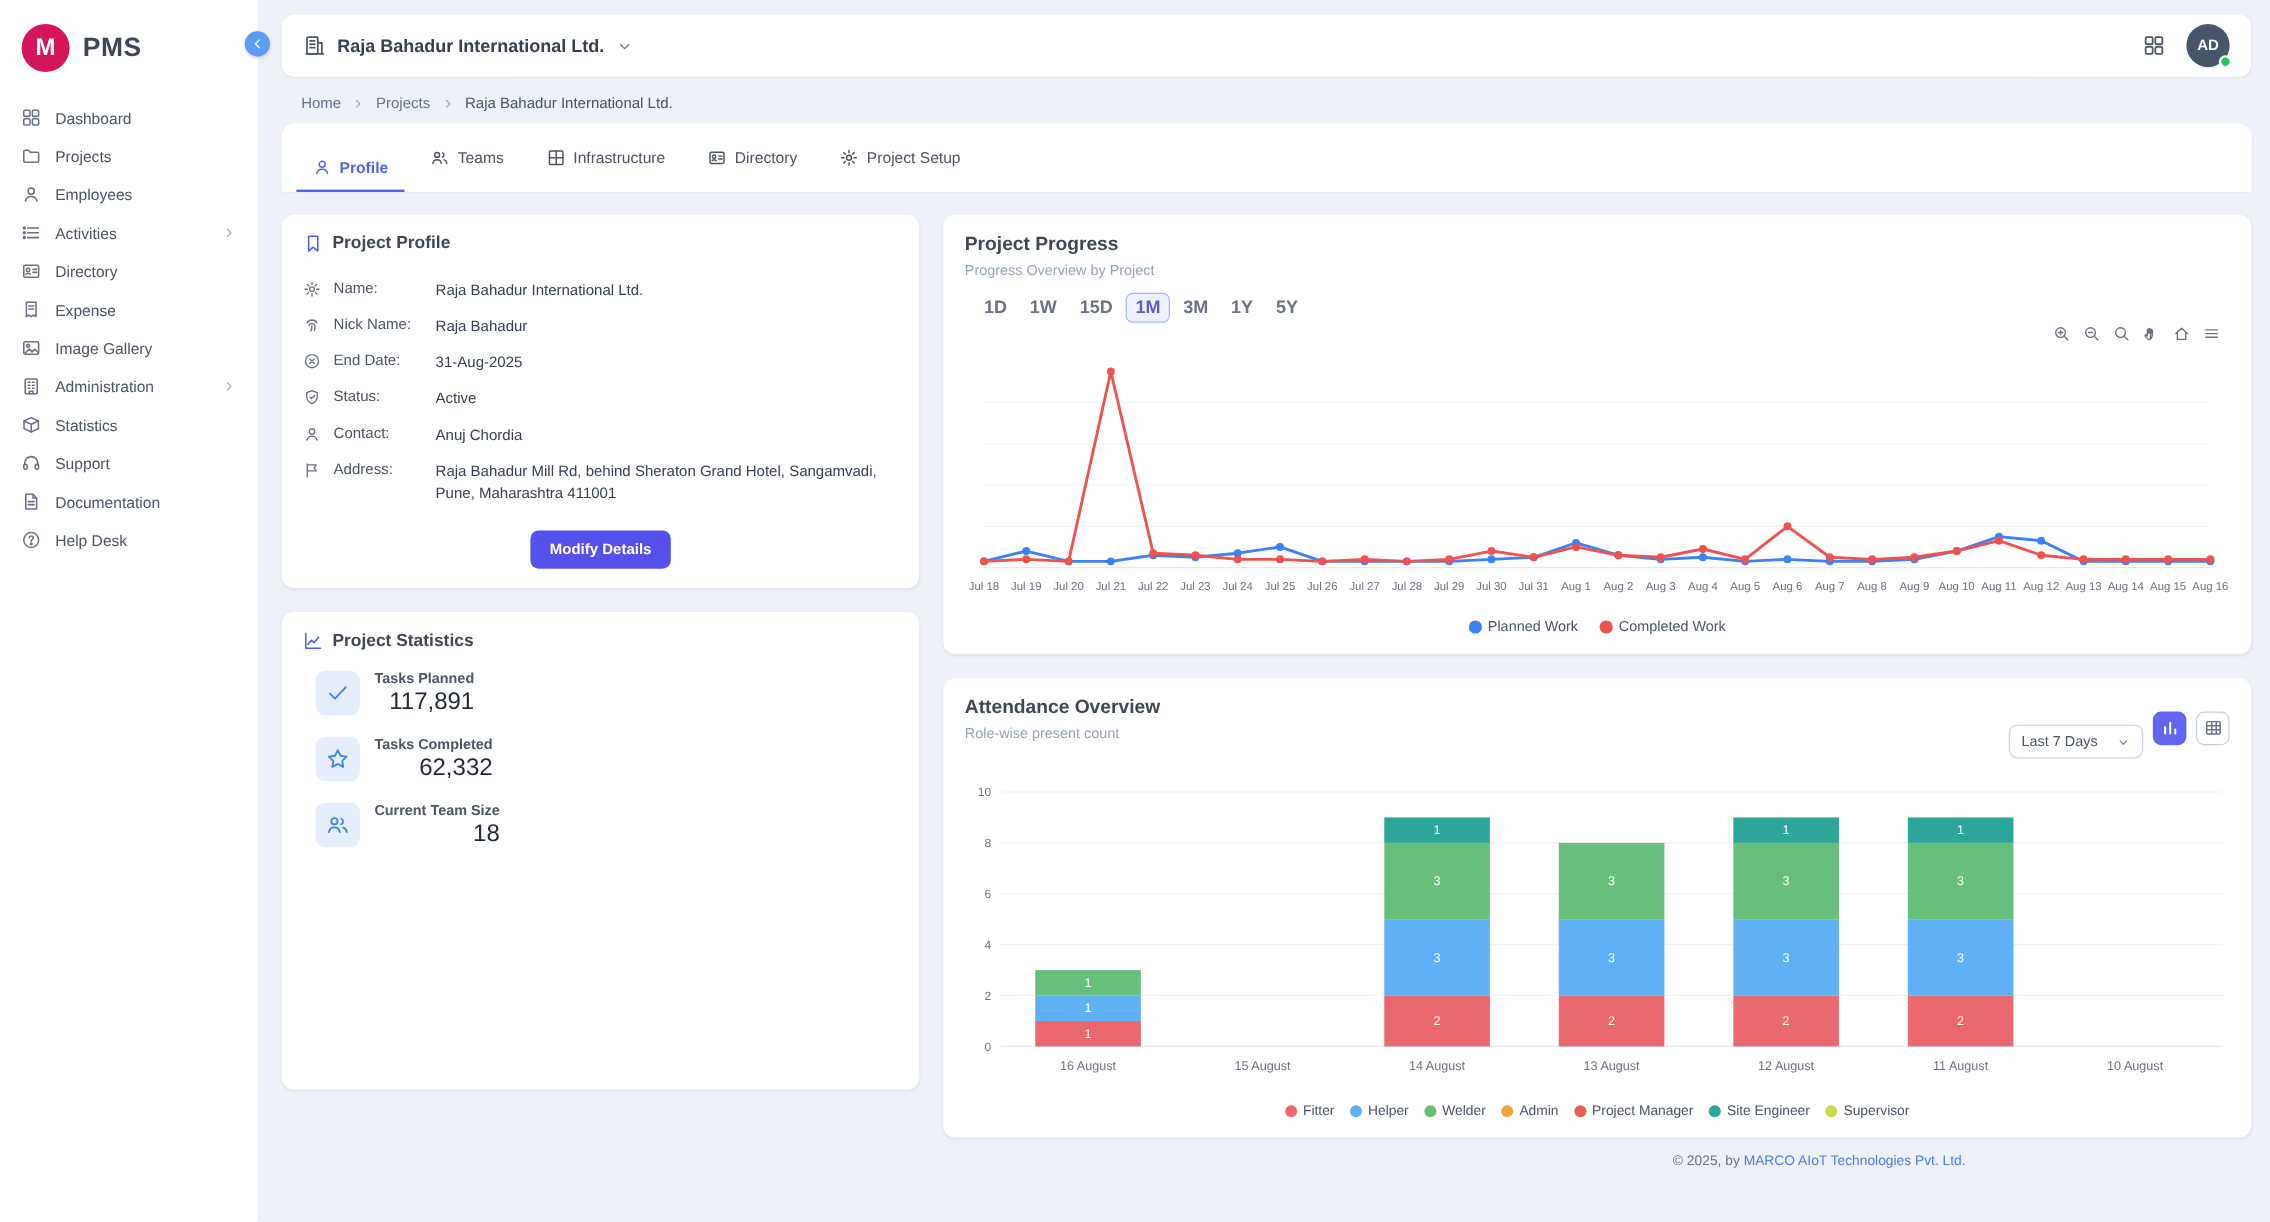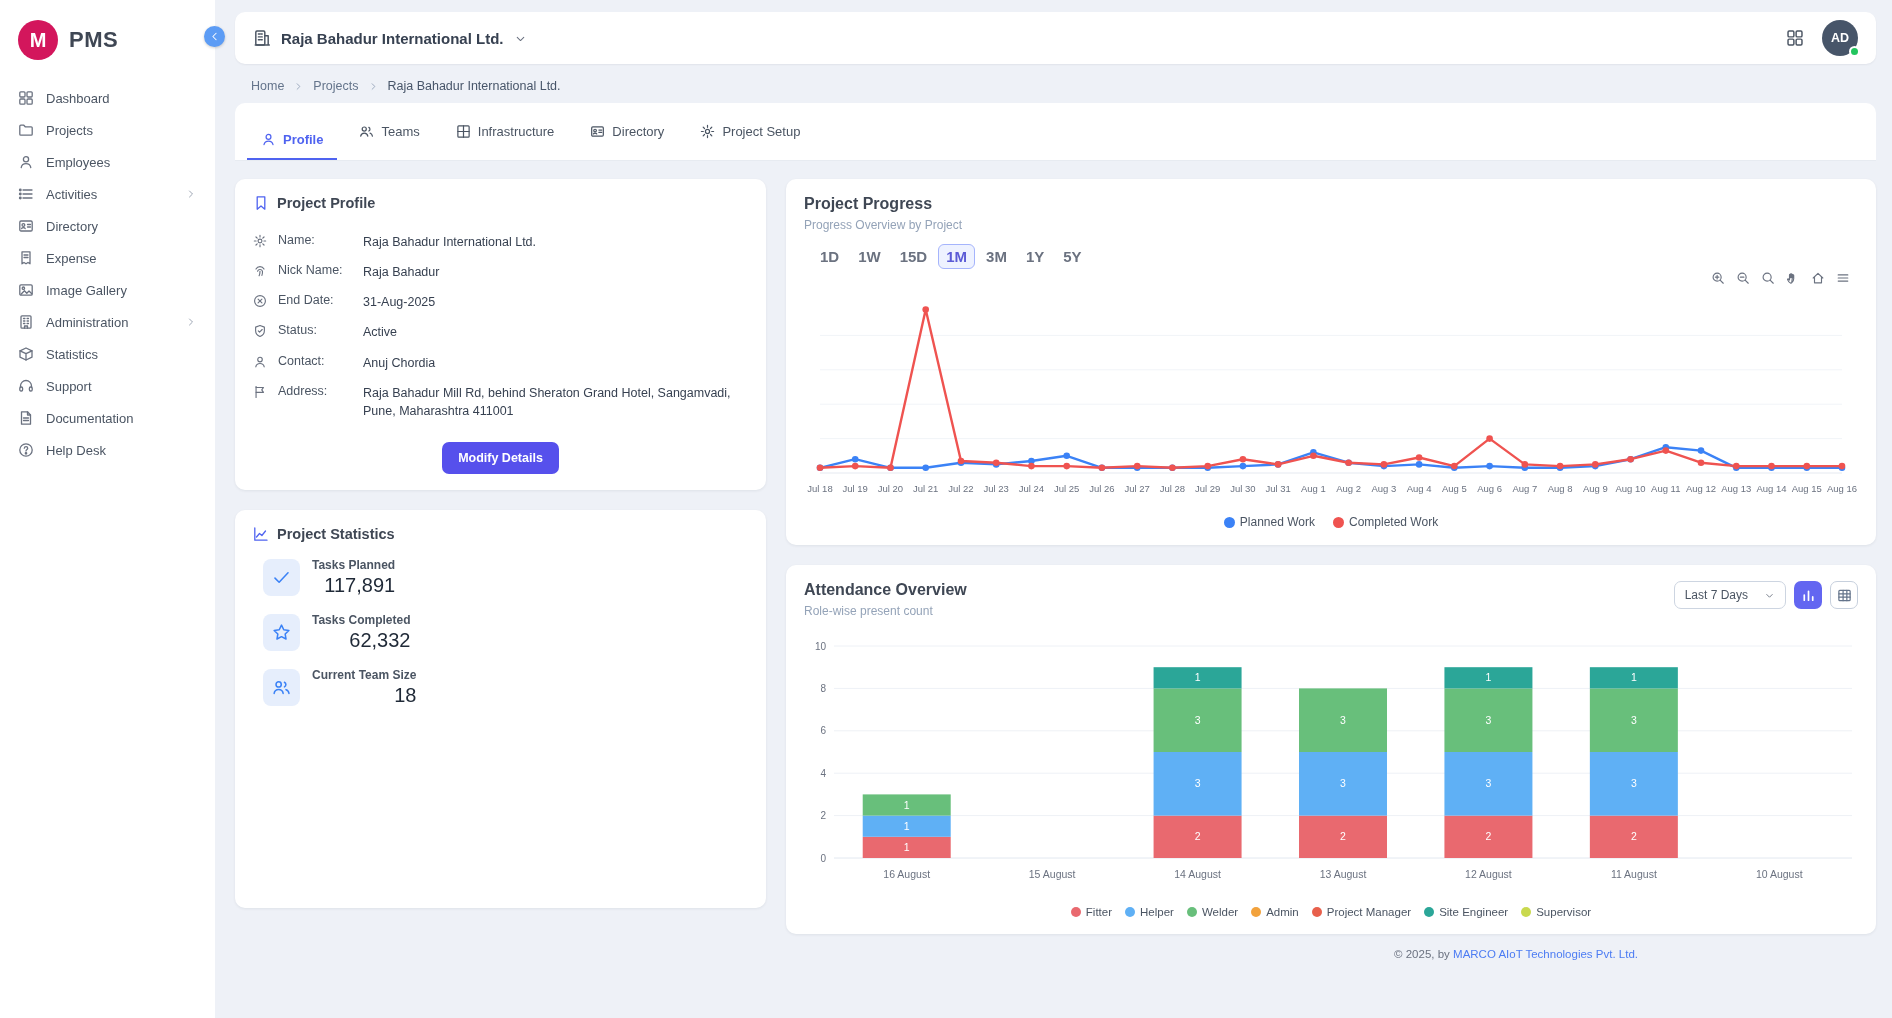--- a/index.html
+++ b/index.html
@@ -95,21 +95,21 @@
   .chart-svg { width:100%; display:block; }
   .legend { display:flex; justify-content:center; gap:18px; font-size:12px; color:#4b5563;
             margin-top:6px; align-items:center; flex-wrap:wrap; }
   .legend-item { display:flex; align-items:center; cursor:pointer; }
   .legend-item .dot { width:11px; height:11px; border-radius:50%; display:inline-block; margin-right:5px; }
 
   
   .att-head { display:flex; justify-content:space-between; align-items:flex-start; }
   .att-controls { display:flex; gap:8px; align-items:center; }
   .selectbox { display:flex; align-items:center; gap:16px; border:1px solid #cdd5e1; border-radius:7px;
-               padding:6px 10px; font-size:12px; color:#4b5563; background:#fff; cursor:pointer; }
+               padding:6px 10px; font-size:12px; color:#4b5563; background:#fff; cursor:pointer;margin-top:23px; }
   .selchev { width:11px; height:11px; color:#6b7280; }
   .viewbtn { width:28px; height:28px; border-radius:7px; display:flex; align-items:center;
              justify-content:center; cursor:pointer; }
   .viewbtn span { width:15px; height:15px; display:block; }
   .viewbtn.active { background:#6366f1; color:#fff; }
   .viewbtn.inactive { border:1px solid #c7d0dd; color:#64748b; background:#fff; }
   .att-legend { font-size:11.5px; gap:13px; }
   .att-legend .dot { width:10px; height:10px; }
 
   .footer { text-align:right; padding:14px 238px 12px 0; font-size:11.5px; color:#6b7280; }

